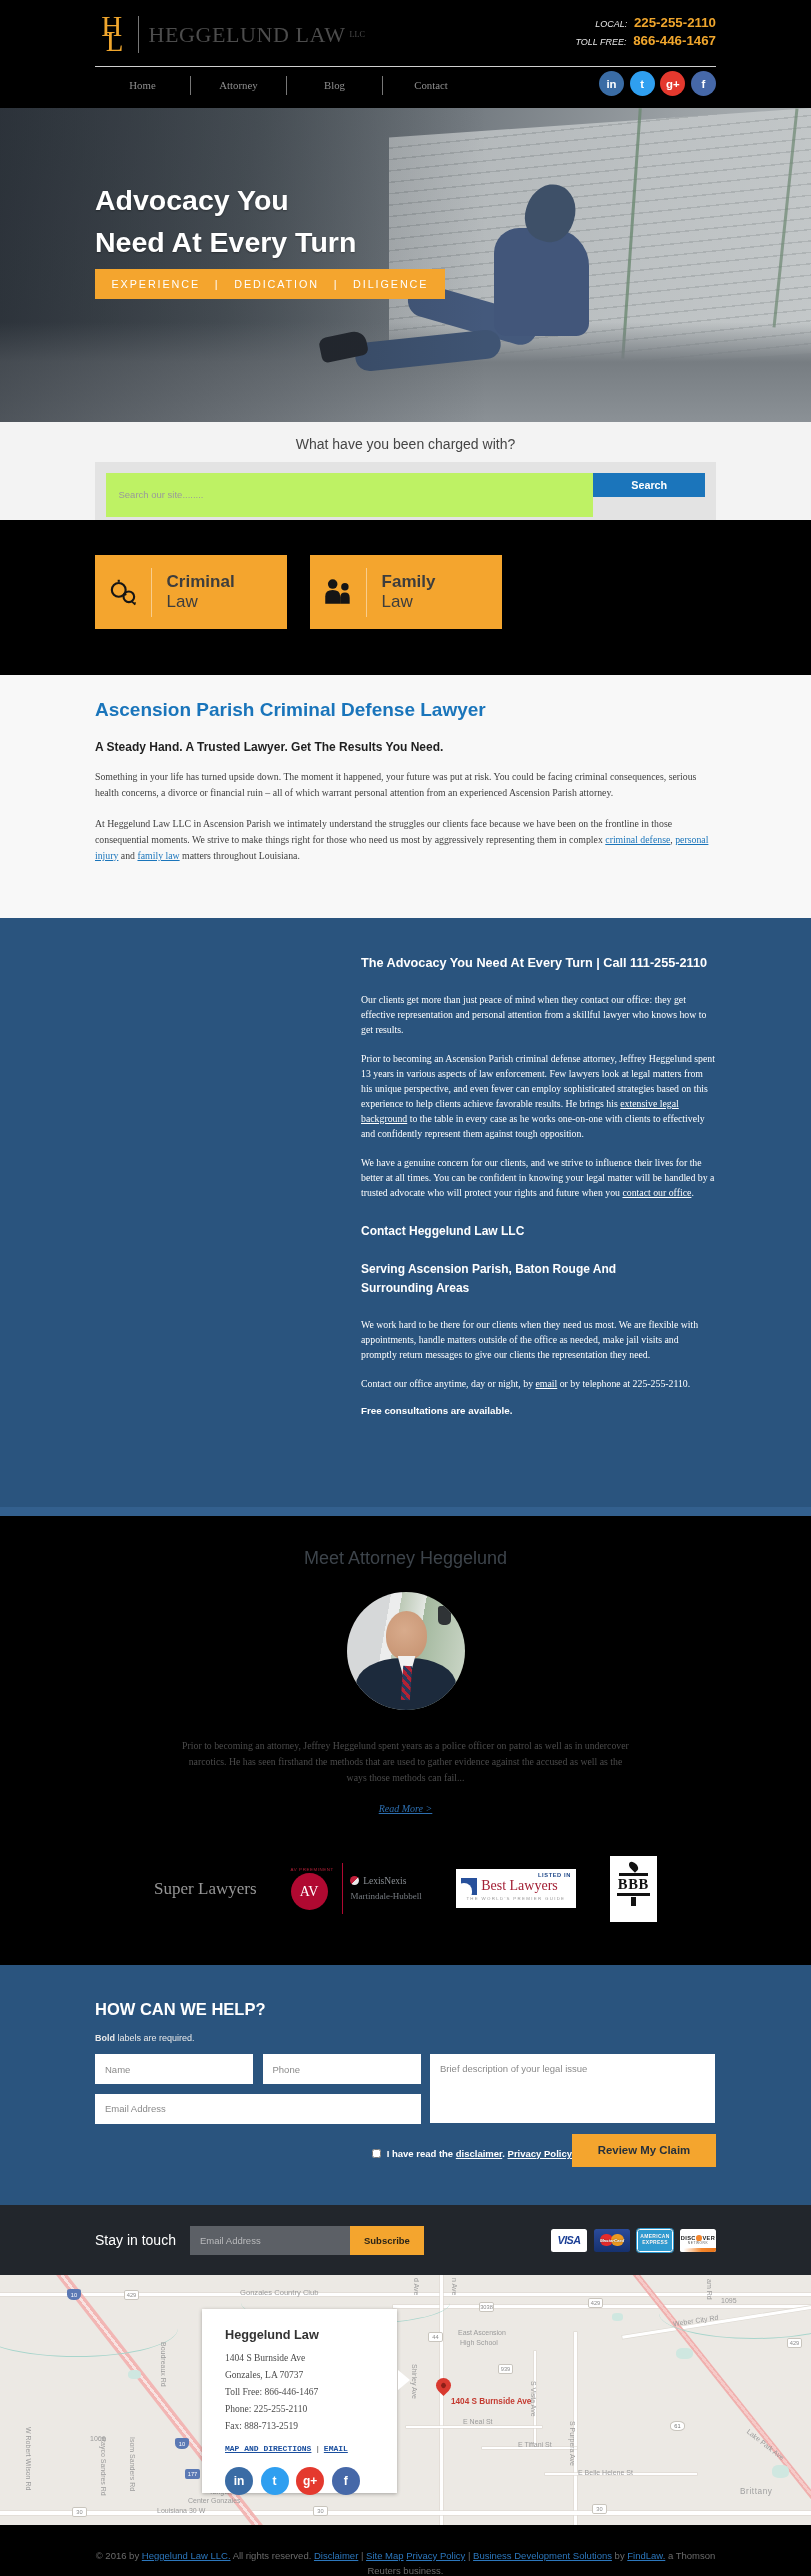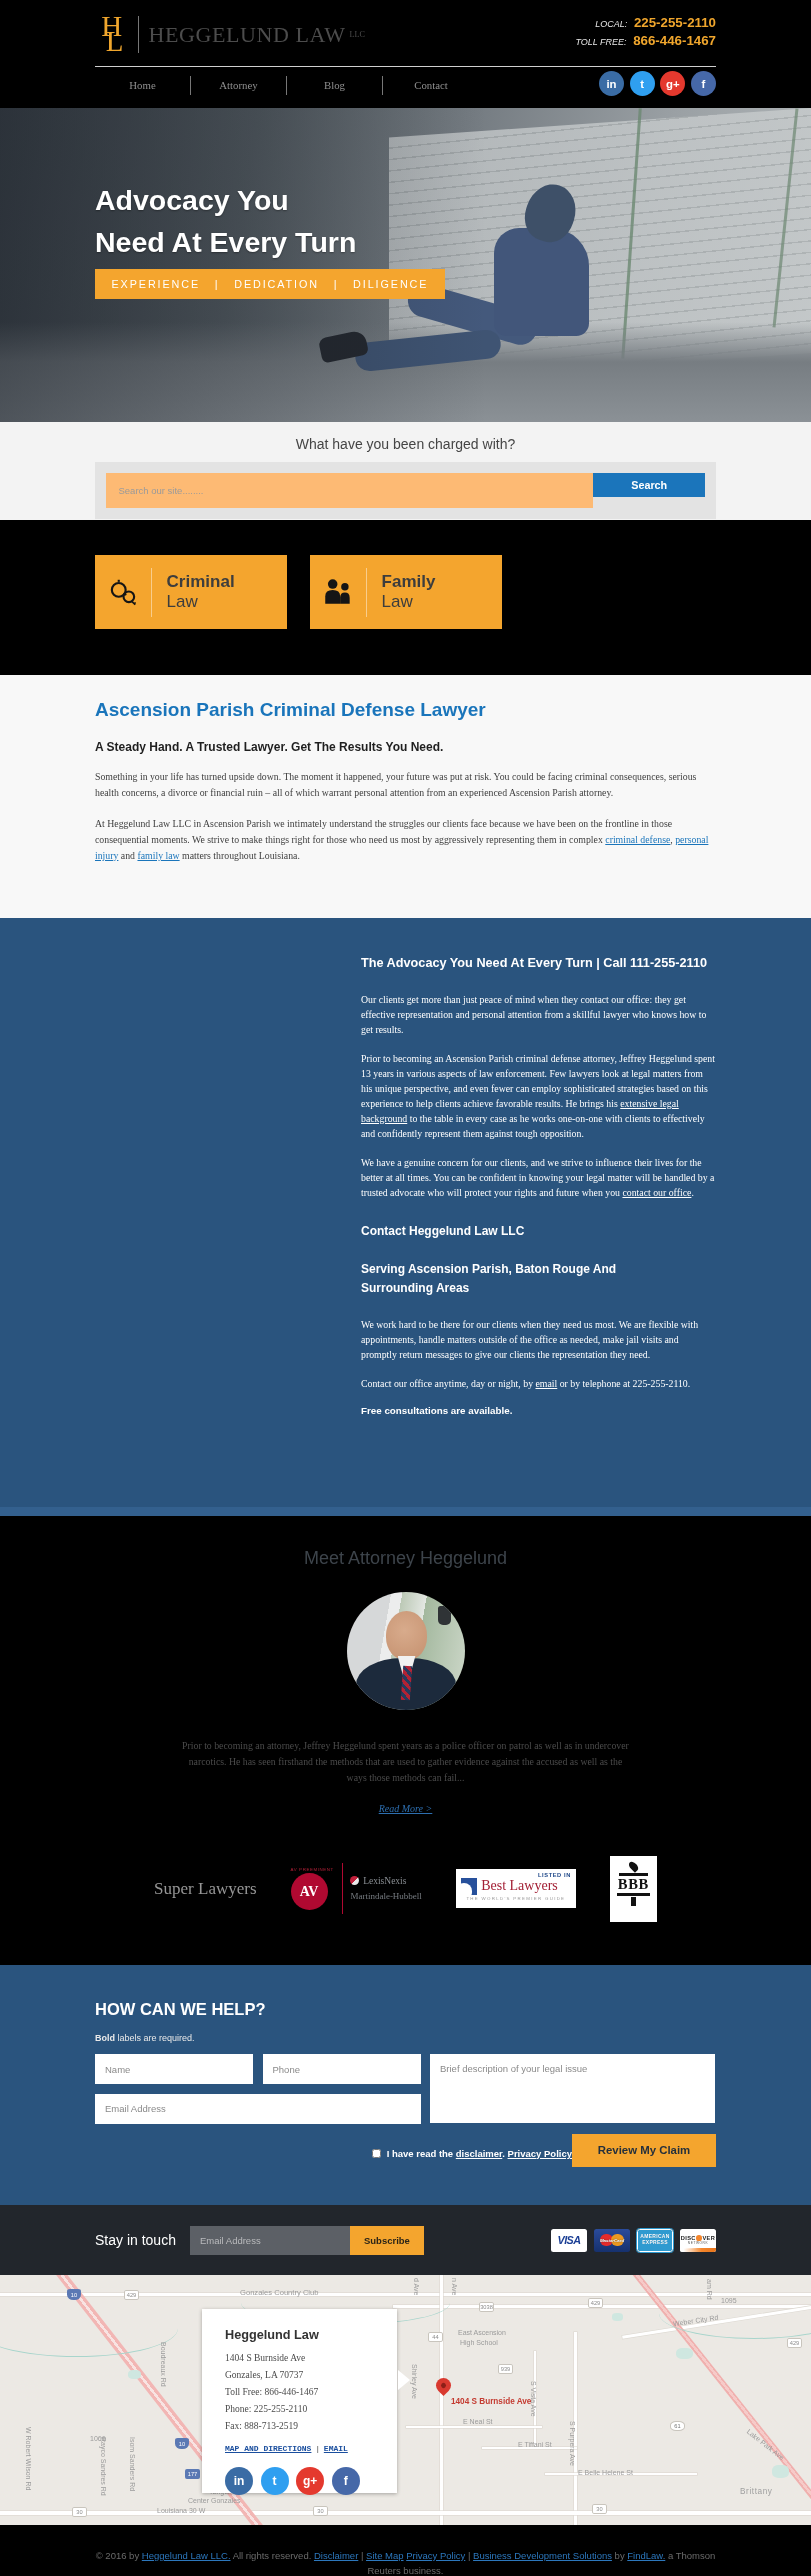--- a/index.html
+++ b/index.html
@@ -42,21 +42,21 @@
   .fig-leg2{left:355px;top:228px;width:146px;height:29px;border-radius:15px;background:#3f5473;transform:rotate(-6deg)}
   .fig-shoe{left:320px;top:226px;width:47px;height:25px;border-radius:7.6px 12.7px 6.3px 6.3px;background:#23272e;transform:rotate(-12deg)}
   .hero-shade{position:absolute;inset:0;background:linear-gradient(90deg,rgba(28,34,42,.55) 0%,rgba(28,34,42,.25) 35%,rgba(28,34,42,0) 60%)}
   .hero-title{position:absolute;left:95px;top:71px;color:#fff;font-size:28.5px;font-weight:bold;line-height:42px;text-shadow:0 0.6px 1.9px rgba(0,0,0,.35)}
   .hero-banner{position:absolute;left:95px;top:161px;height:30px;line-height:30px;padding:0 16.5px;background:#f4a52e;color:#fff;font-size:10.8px;letter-spacing:1.9px;white-space:pre}
 
   
   .search-sec{height:98px;background:#f3f3f3;text-align:center}
   .search-heading{padding-top:14px;font-size:14px;color:#454545;font-weight:normal}
   .search-wrap{width:621px;margin:10px auto 0;background:#e3e3e3;padding:10.8px;display:flex}
-  .search-input{flex:1;height:35px;border:none;padding:0 12.7px;font-size:9.5px;color:#555;background:#fdba74}
+  .search-input{flex:1;height:44px;border:none;padding:0 12.7px;font-size:9.5px;color:#555;background:#bef264}
   .search-input::placeholder{color:#9a9a9a}
   .search-btn{width:112px;height:24px;border:none;background:#1b75bb;color:#fff;font-size:10.8px;font-weight:bold;cursor:pointer}
 
   
   .practice-sec{height:155px;background:#000}
   .cards{display:flex;gap:23px;padding-top:35px}
   .pcard{width:192px;height:74px;background:#f4a52e;display:flex;align-items:center;cursor:pointer}
   .pcard .icon-box{width:56px;display:flex;justify-content:center;align-items:center;flex:none}
   .pcard .card-divider{width:0.6px;height:49px;background:rgba(255,255,255,.45)}
   .pcard .tx{padding-left:15px;color:#3d3d3d;font-size:17px;line-height:19.6px}
@@ -89,21 +89,21 @@
   .photo .suit{position:absolute;left:9px;bottom:-6.3px;width:100px;height:58px;background:#1c2a3c;border-radius:46% 46% 0 0}
   .photo .shirt{position:absolute;left:51px;bottom:21.5px;width:18px;height:33px;background:#f1f1f1;clip-path:polygon(50% 100%,0 0,100% 0)}
   .photo .tie{position:absolute;left:55px;bottom:10px;width:9px;height:34px;background:repeating-linear-gradient(45deg,#b22234 0 3.2px,#263a5e 3.2px 6.3px);transform:rotate(4deg)}
   .atty-bio{width:456px;margin:28px auto 0;font-family:"Liberation Serif",serif;font-size:9.8px;color:#4b4b4b;line-height:16px}
   .read-more{display:inline-block;margin-top:16.5px;font-family:"Liberation Serif",serif;font-style:italic;font-size:10px;color:#2d6fb0}
   .badges{margin-top:42px;display:flex;justify-content:center;align-items:center;gap:34px}
   .sl-logo{font-family:"Liberation Serif",serif;font-size:17px;color:#969696}
   .av-badge{display:flex;align-items:center}
   .av-left{text-align:center}
   .av-top{font-size:4.4px;color:#b32038;letter-spacing:0.6px;margin-bottom:1.3px}
-  .av-circle{width:37px;height:37px;border-radius:50%;background:#b00931;color:#fff;font-family:"Liberation Serif",serif;font-size:14px;font-weight:bold;display:flex;align-items:center;justify-content:center}
+  .av-circle{width:37px;height:37px;border-radius:50%;background:#b00931;color:#fff;font-family:"Liberation Serif",serif;font-size:14px;font-weight:normal;display:flex;align-items:center;justify-content:center}
   .av-line{width:1.3px;height:51px;background:#b00931;margin:0 7.6px}
   .lexis{font-family:"Liberation Serif",serif;font-size:9.5px;color:#8a8f94;display:flex;align-items:flex-start;gap:3.8px}
   .lexis-globe{width:9px;height:9px;border-radius:50%;background:linear-gradient(135deg,#c1203b 55%,#e9e9e9 55%)}
   .martindale{font-family:"Liberation Serif",serif;font-size:9px;color:#767b80;margin-top:5px}
   .bl-badge{width:120px;height:39px;background:#fff;padding:2.5px 5px 3.2px}
   .bl-listed{text-align:right;color:#1c4587;font-weight:bold;font-size:5.7px;letter-spacing:0.6px}
   .bl-row{display:flex;align-items:center;gap:3.8px;margin-top:0.6px}
   .bl-square{width:16.5px;height:16.5px;background:#27509b;position:relative;overflow:hidden;flex:none}
   .bl-square::after{content:"";position:absolute;left:-5px;bottom:-5px;width:16.5px;height:16.5px;border-radius:50%;background:#fff}
   .bl-name{font-family:"Liberation Serif",serif;font-size:14px;color:#a32035;white-space:nowrap}

